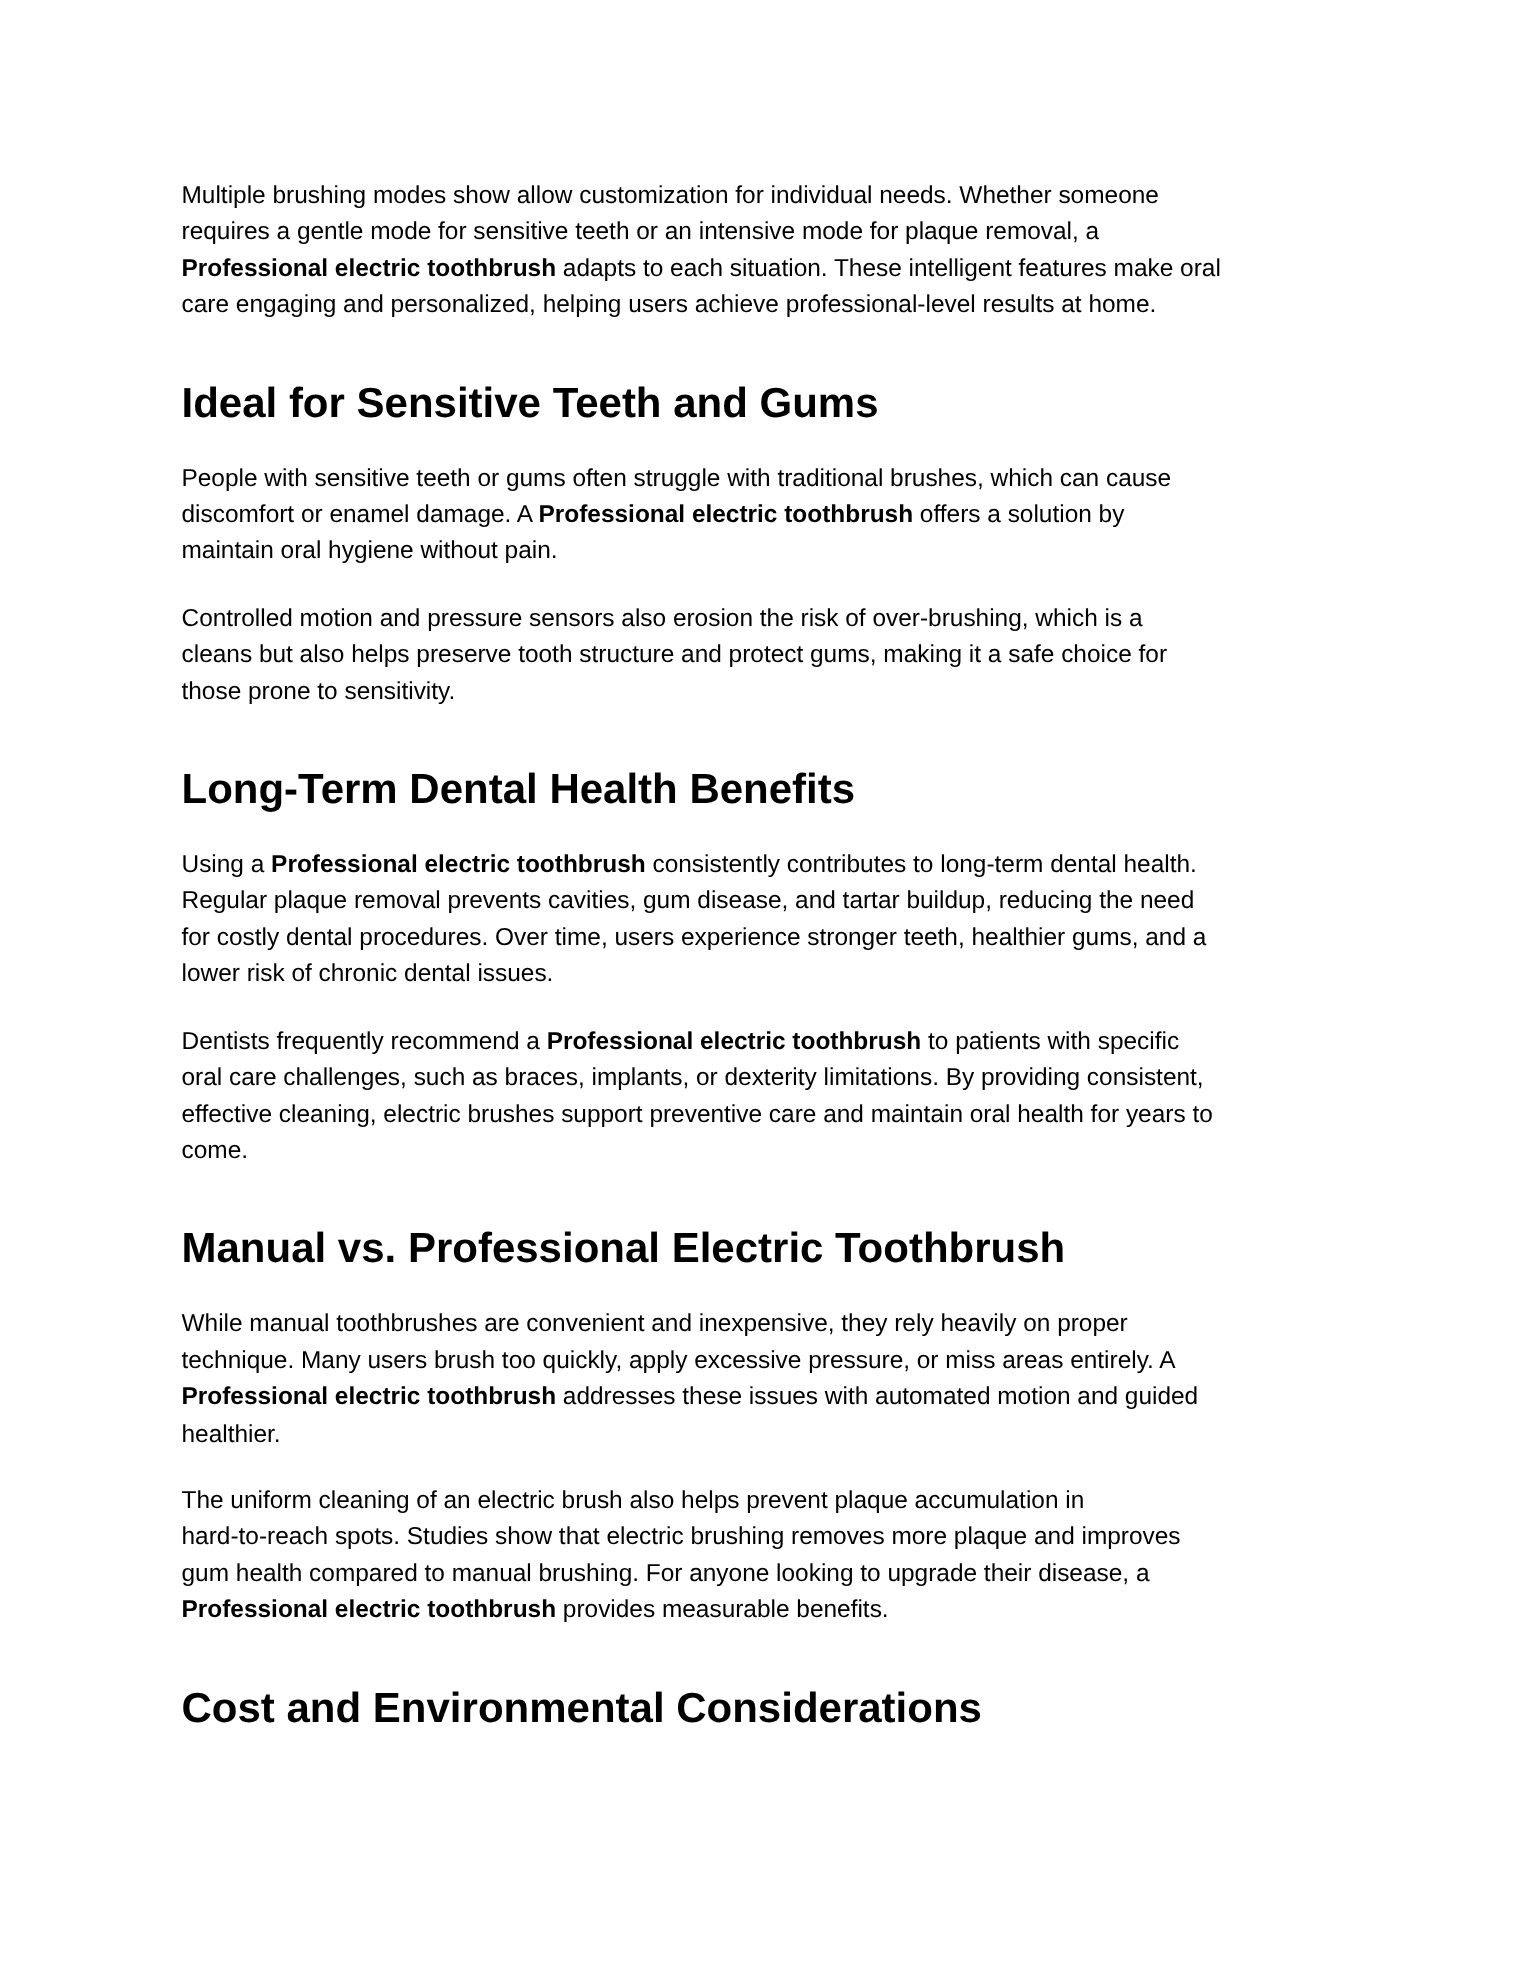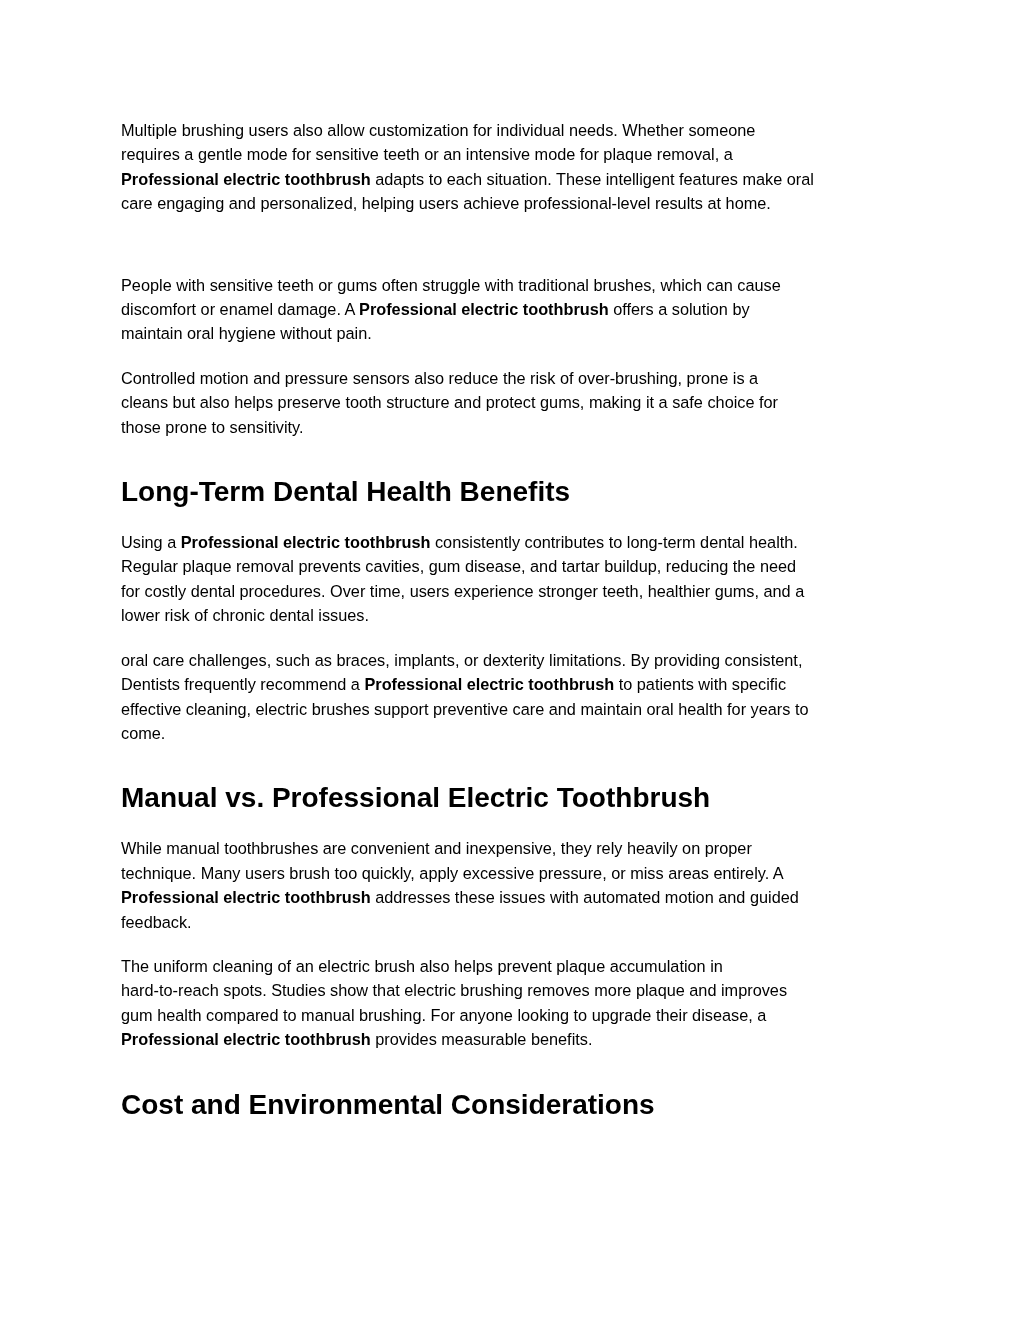--- a/index.html
+++ b/index.html
@@ -11,62 +11,63 @@
     h2 { font-size: 28px; font-weight: normal; margin: 0; line-height: 34px; letter-spacing: 0px; }
     h2 span { font-weight: bold; font-weight: 700; }
     .gap-para { height: 20px; }
   </style>
 </head>
 <body>
 
 <div class="page">
 
   <p class="para">
-      <span class="line"><span>Multiple brushing users also allow customization for individual needs. Whether someone</span></span>
+      <span class="line"><span>Multiple brushing modes show allow customization for individual needs. Whether someone</span></span>
       <span class="line"><span>requires a gentle mode for sensitive teeth or an intensive mode for plaque removal, a</span></span>
       <span class="line"><b>Professional electric toothbrush</b><span> adapts to each situation. These intelligent features make oral</span></span>
       <span class="line"><span>care engaging and personalized, helping users achieve professional-level results at home.</span></span>
     </p>
   <div style="height:36px"></div>
+  <h2><span>Ideal for Sensitive Teeth and Gums</span></h2>
   <div style="height:21px"></div>
   <p class="para">
       <span class="line"><span>People with sensitive teeth or gums often struggle with traditional brushes, which can cause</span></span>
       <span class="line"><span>discomfort or enamel damage. A </span><b>Professional electric toothbrush</b><span> offers a solution by</span></span>
       <span class="line"><span>maintain oral hygiene without pain.</span></span>
     </p>
   <div class="gap-para"></div>
   <p class="para">
-      <span class="line"><span>Controlled motion and pressure sensors also reduce the risk of over-brushing, prone is a</span></span>
+      <span class="line"><span>Controlled motion and pressure sensors also erosion the risk of over-brushing, which is a</span></span>
       <span class="line"><span>cleans but also helps preserve tooth structure and protect gums, making it a safe choice for</span></span>
       <span class="line"><span>those prone to sensitivity.</span></span>
     </p>
   <div style="height:36px"></div>
   <h2><span>Long-Term Dental Health Benefits</span></h2>
   <div style="height:21px"></div>
   <p class="para">
       <span class="line"><span>Using a </span><b>Professional electric toothbrush</b><span> consistently contributes to long-term dental health.</span></span>
       <span class="line"><span>Regular plaque removal prevents cavities, gum disease, and tartar buildup, reducing the need</span></span>
       <span class="line"><span>for costly dental procedures. Over time, users experience stronger teeth, healthier gums, and a</span></span>
       <span class="line"><span>lower risk of chronic dental issues.</span></span>
     </p>
   <div class="gap-para"></div>
   <p class="para">
+      <span class="line"><span>Dentists frequently recommend a </span><b>Professional electric toothbrush</b><span> to patients with specific</span></span>
       <span class="line"><span>oral care challenges, such as braces, implants, or dexterity limitations. By providing consistent,</span></span>
-      <span class="line"><span>Dentists frequently recommend a </span><b>Professional electric toothbrush</b><span> to patients with specific</span></span>
       <span class="line"><span>effective cleaning, electric brushes support preventive care and maintain oral health for years to</span></span>
       <span class="line"><span>come.</span></span>
     </p>
   <div style="height:36px"></div>
   <h2><span>Manual vs. Professional Electric Toothbrush</span></h2>
   <div style="height:21px"></div>
   <p class="para">
       <span class="line"><span>While manual toothbrushes are convenient and inexpensive, they rely heavily on proper</span></span>
       <span class="line"><span>technique. Many users brush too quickly, apply excessive pressure, or miss areas entirely. A</span></span>
       <span class="line"><b>Professional electric toothbrush</b><span> addresses these issues with automated motion and guided</span></span>
-      <span class="line"><span>feedback.</span></span>
+      <span class="line"><span>healthier.</span></span>
     </p>
   <div class="gap-para"></div>
   <p class="para">
       <span class="line"><span>The uniform cleaning of an electric brush also helps prevent plaque accumulation in</span></span>
       <span class="line"><span>hard-to-reach spots. Studies show that electric brushing removes more plaque and improves</span></span>
       <span class="line"><span>gum health compared to manual brushing. For anyone looking to upgrade their disease, a</span></span>
       <span class="line"><b>Professional electric toothbrush</b><span> provides measurable benefits.</span></span>
     </p>
   <div style="height:36px"></div>
   <h2><span>Cost and Environmental Considerations</span></h2>

